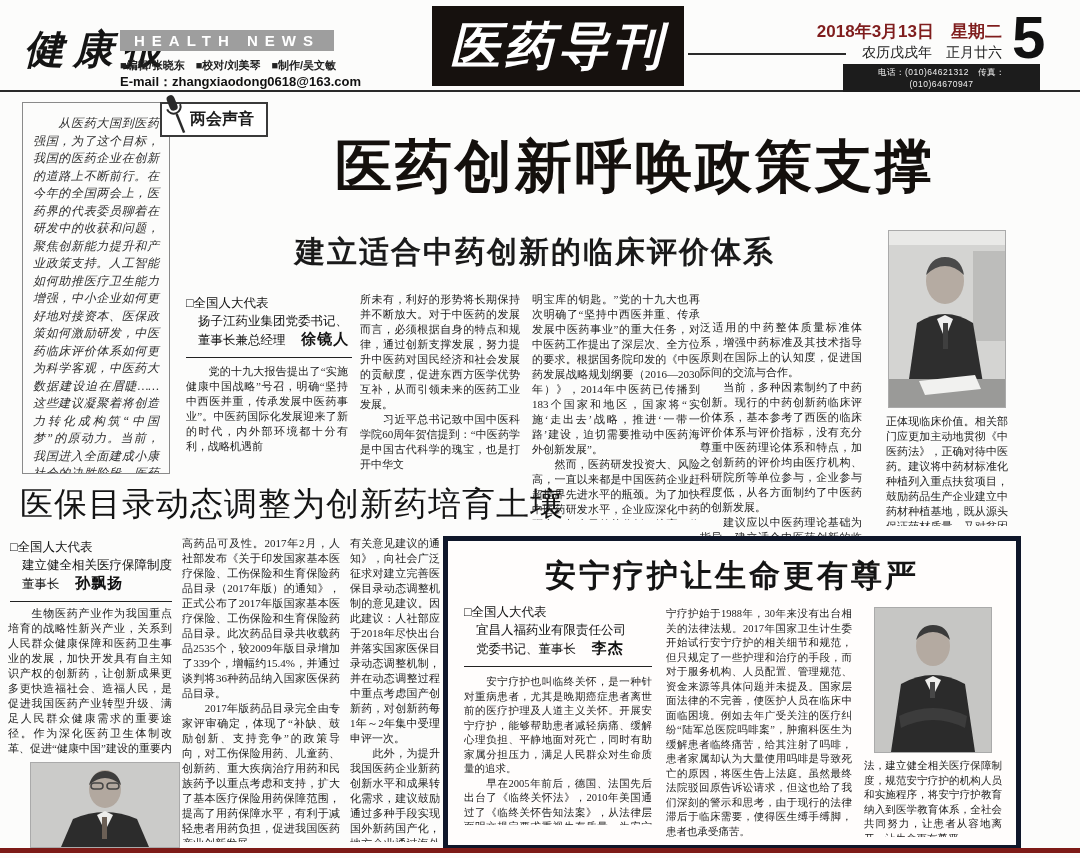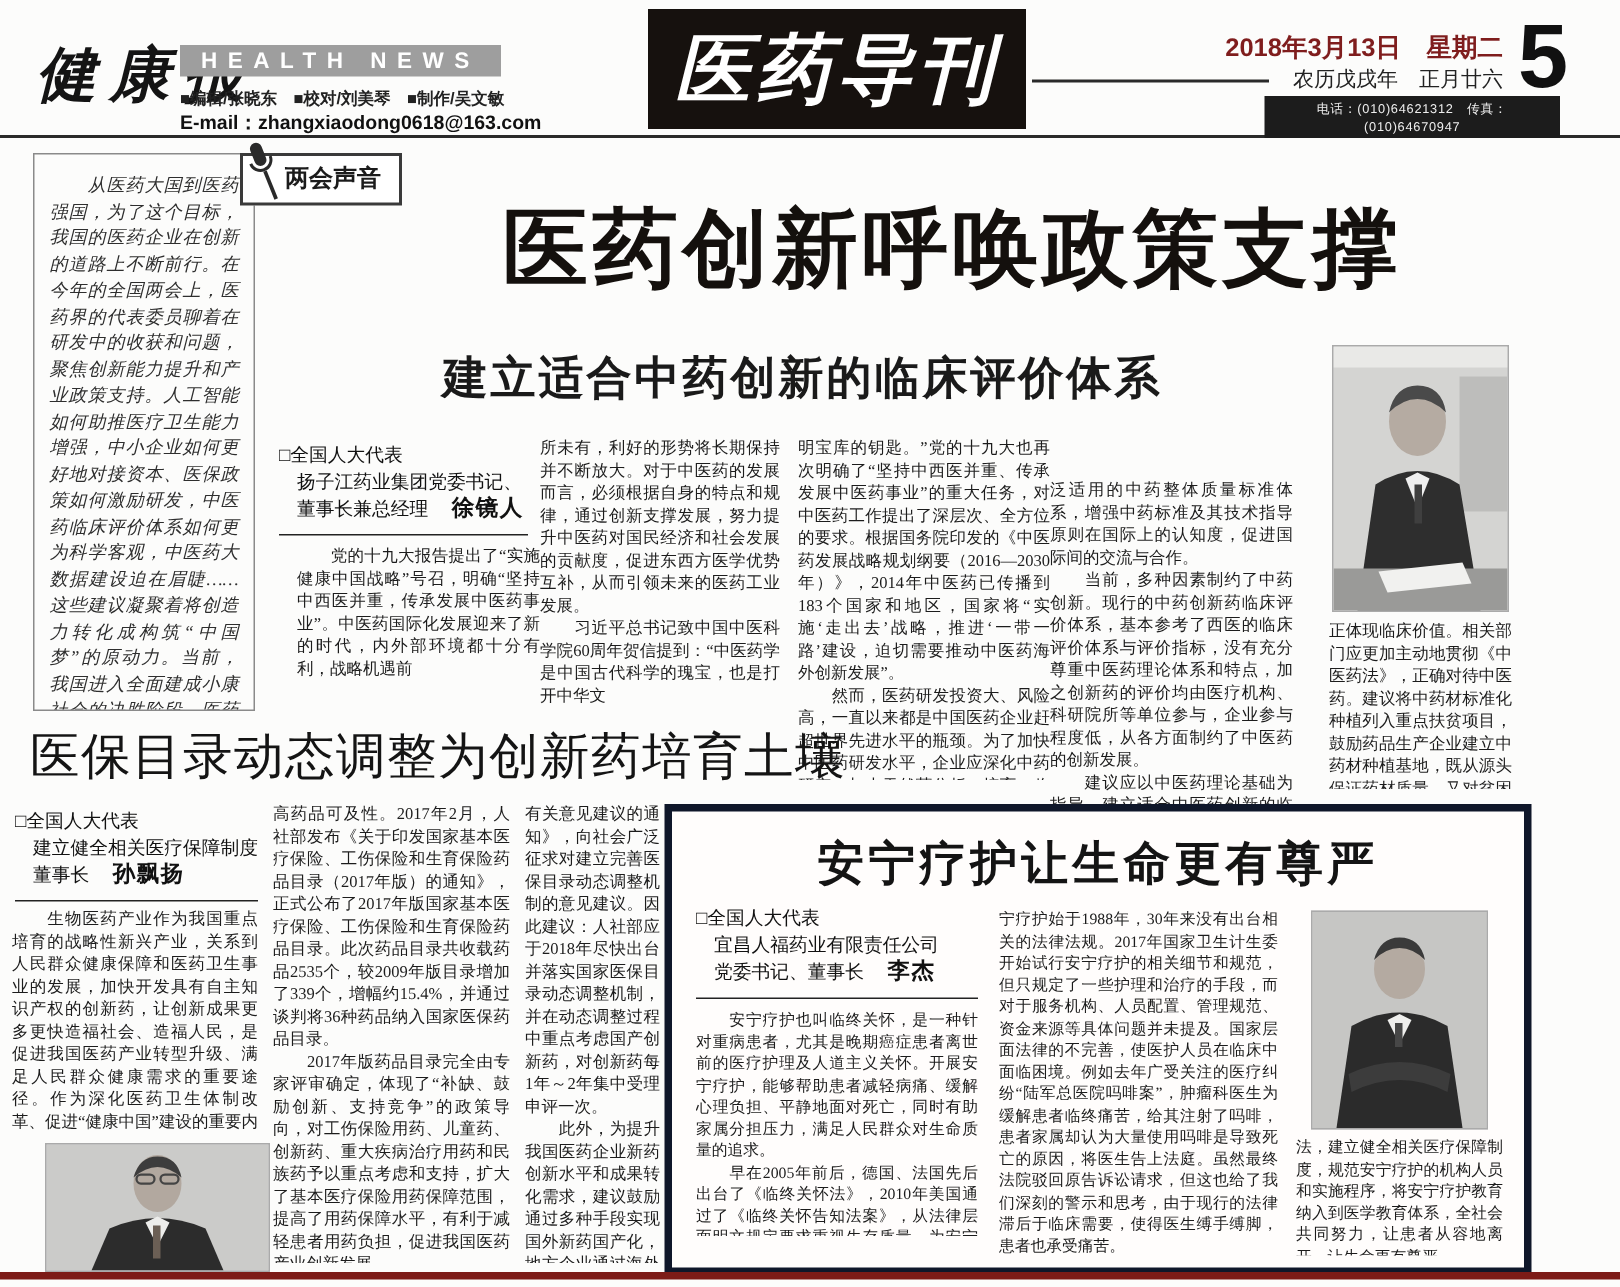--- a/index.html
+++ b/index.html
@@ -37,21 +37,21 @@
   .sub-headline{left:170px;top:232px;width:730px;text-align:center;
                 font-family:"Liberation Sans",sans-serif;font-weight:800;font-size:30px;letter-spacing:2px;color:#1a1a1a;}
   
   .byline{font-size:12.5px;line-height:18px;color:#111;border-bottom:1.5px solid #222;padding-bottom:8px;}
   .byline .ind{padding-left:12px;display:block;}
   .byline .nm{font-weight:700;font-size:15px;letter-spacing:1px;}
   
   .coltext{font-size:11px;line-height:15px;text-align:justify;overflow:hidden;white-space:pre-wrap;color:#1c1c1c;}
   
   .a1-by{left:186px;top:294px;width:166px;}
-  .a1c1{left:186px;top:364px;width:162px;height:116px;margin-left:12px;}
+  .a1c1{left:186px;top:364px;width:162px;height:116px;}
   .a1c2{left:360px;top:292px;width:160px;height:190px;}
   .a1c3{left:532px;top:292px;width:168px;height:228px;}
   .a1c4{left:700px;top:292px;width:162px;height:230px;margin-top:28px;}
   .photo1{left:888px;top:230px;width:118px;height:178px;}
   .photo-frame{border:1px solid #aaa;box-sizing:border-box;background:#d2d2d2;}
   .cap-col{left:886px;top:414px;width:122px;height:112px;}
   
   .a2-headline{left:20px;top:482px;width:640px;font-weight:400;font-size:33px;letter-spacing:1px;
                color:#141414;white-space:nowrap;}
   .a2-by{left:10px;top:538px;width:162px;}

